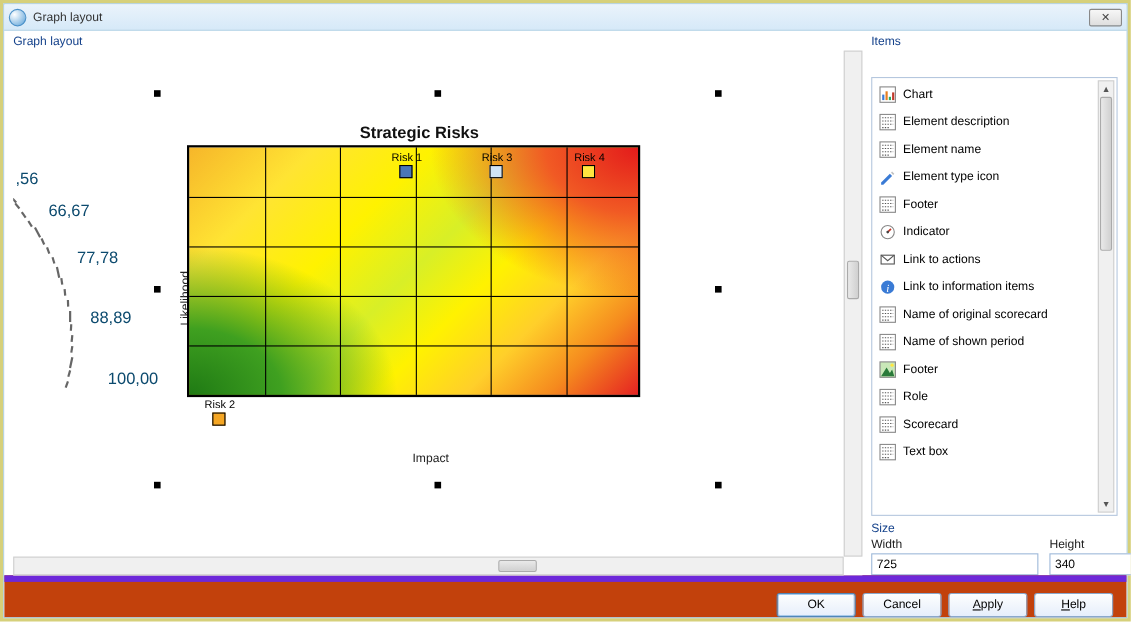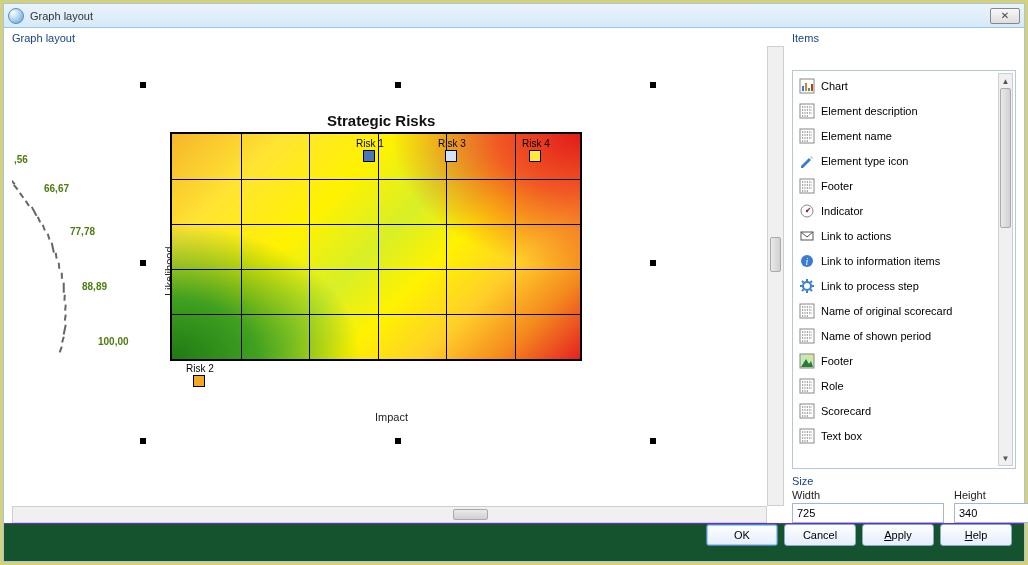--- a/index.html
+++ b/index.html
@@ -121,24 +121,23 @@
     }
     
     .gauge-tick {
       position: absolute;
       background: #666;
       height: 1.5px;
       transform-origin: left center;
     }
     .gauge-label {
       position: absolute;
-      color: #4d7c0f;
-      font-size: 10px;
+      color: #0c4a6e;
+      font-size: 15px;
       white-space: nowrap;
-      font-weight: bold;
     }
     
     .heat-title {
       position: absolute;
       font-weight: bold;
       font-size: 15px;
       color: #111;
     }
     .heat {
       position: absolute;
@@ -260,25 +259,25 @@
       border: 1px solid #9db8d9;
       padding: 3px 4px;
       font-size: 11px;
       background: #fff;
     }
     
     .footer {
       height: 38px;
       display: flex;
       justify-content: flex-end;
-      align-items: flex-start;
+      align-items: flex-end;
       gap: 6px;
       padding: 0 12px;
-      border-top: 1px solid #6d28d9;
-      background: #14532d;
+      border-top: 6px solid #6d28d9;
+      background: #c2410c;
     }
     .btn {
       min-width: 72px;
       height: 22px;
       border: 1px solid #8aa8cc;
       border-radius: 3px;
       background: linear-gradient(to bottom, #fdfefe, #e6eefb);
       font-size: 11px;
       cursor: pointer;
       padding: 0 12px;
@@ -466,38 +465,20 @@
                     <svg width="16" height="16">
                       <circle cx="8" cy="8" r="6" fill="#3a7bd5"></circle>
                       <text x="8" y="12" text-anchor="middle" font-size="10" fill="#fff" font-family="Georgia" font-style="italic">i</text>
                     </svg>
                   </span>
                   <span>Link to information items</span>
                 </div>
                 <div class="list-item">
                   <span class="list-icon">
                     <svg width="16" height="16">
-                      <circle cx="8" cy="8" r="4" fill="none" stroke="#3a7bd5" stroke-width="2"></circle>
-                      <g stroke="#3a7bd5" stroke-width="2">
-                        <line x1="8" y1="1" x2="8" y2="3"></line>
-                        <line x1="8" y1="13" x2="8" y2="15"></line>
-                        <line x1="1" y1="8" x2="3" y2="8"></line>
-                        <line x1="13" y1="8" x2="15" y2="8"></line>
-                        <line x1="3" y1="3" x2="4.5" y2="4.5"></line>
-                        <line x1="11.5" y1="11.5" x2="13" y2="13"></line>
-                        <line x1="3" y1="13" x2="4.5" y2="11.5"></line>
-                        <line x1="11.5" y1="4.5" x2="13" y2="3"></line>
-                      </g>
-                    </svg>
-                  </span>
-                  <span>Link to process step</span>
-                </div>
-                <div class="list-item">
-                  <span class="list-icon">
-                    <svg width="16" height="16">
                       <rect x="1" y="1" width="14" height="14" fill="#fff" stroke="#888"></rect>
                       <path d="M3 4h10M3 7h10M3 10h10M3 13h6" stroke="#555" stroke-width="1" stroke-dasharray="1.2 1.2"></path>
                     </svg>
                   </span>
                   <span>Name of original scorecard</span>
                 </div>
                 <div class="list-item">
                   <span class="list-icon">
                     <svg width="16" height="16">
                       <rect x="1" y="1" width="14" height="14" fill="#fff" stroke="#888"></rect>

